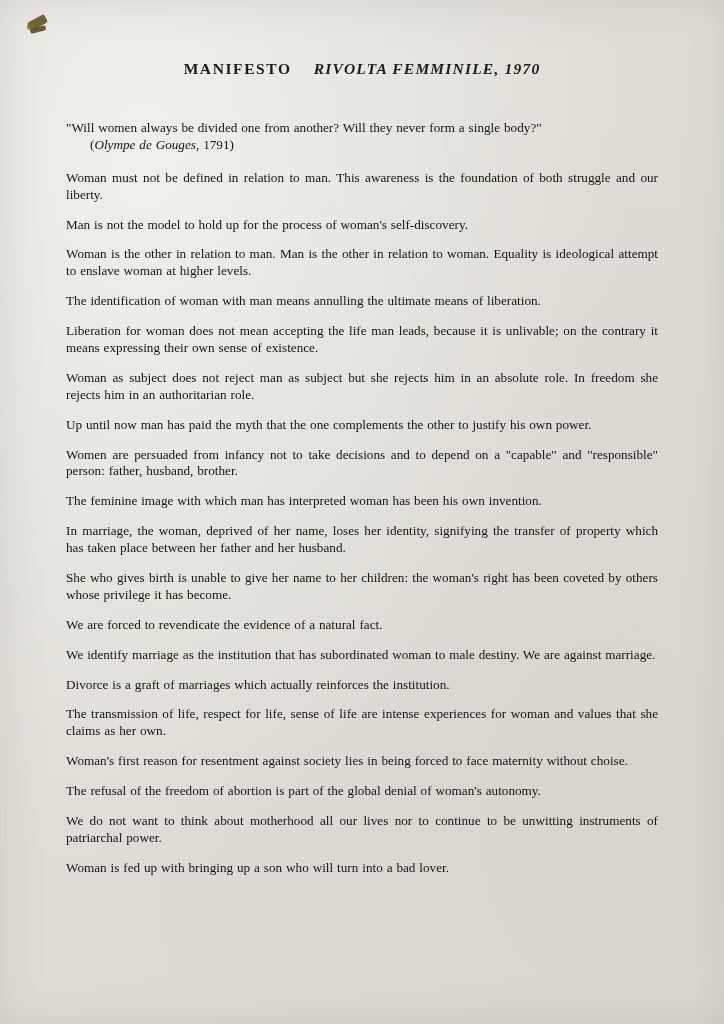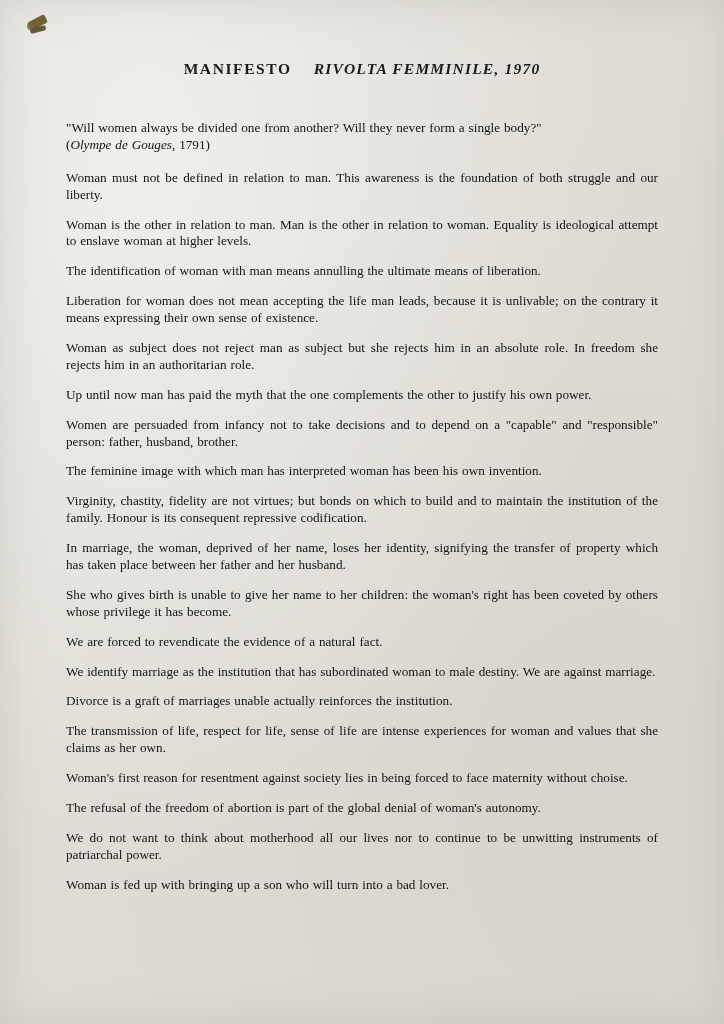--- a/index.html
+++ b/index.html
@@ -106,20 +106,21 @@
     word-spacing: 0.6px;
   }
   p.para.quote {
     margin-bottom: 16px;
   }
   p.para .ital {
     font-style: italic;
   }
   .sub-line {
     display: block;
+    margin-left: 24px;
   }
 
   
   .speckles {
     position: absolute;
     inset: 0;
     pointer-events: none;
     opacity: .25;
     background-image:
       radial-gradient(circle at 12% 44%, rgba(120,115,100,.35) 0.6px, transparent 1px),
@@ -146,33 +147,33 @@
   </div>
 
   <div class="body-block">
 
     <p class="para quote">
       <span>"Will women always be divided one from another?  Will they never form a single body?"</span>
       <span class="sub-line"><span>(</span><span class="ital">Olympe de Gouges,</span><span> 1791)</span></span>
     </p>
 
     <p class="para">Woman must not be defined in relation to man.  This awareness is the foundation of both struggle and our liberty.</p>
+    <p class="para">Man is not the model to hold up for the process of woman's self-discovery.</p>
     <p class="para">Woman is the other in relation to man.  Man is the other in relation to woman.  Equality is ideological attempt to enslave woman at higher levels.</p>
     <p class="para">The identification of woman with man means annulling the ultimate means of liberation.</p>
     <p class="para">Liberation for woman does not mean accepting the life man leads, because it is unlivable;  on the contrary it means expressing their own sense of existence.</p>
     <p class="para">Woman as subject does not reject man as subject but she rejects him in an absolute role.  In freedom she rejects him in an authoritarian role.</p>
     <p class="para">Up until now man has paid the myth that the one complements the other to justify his own power.</p>
     <p class="para">Women are persuaded from infancy not to take decisions and to depend on a "capable" and "responsible" person: father, husband, brother.</p>
     <p class="para">The feminine image with which man has interpreted woman has been his own invention.</p>
-    <p class="para">Virginity, chastity, fidelity are not virtues;  but bonds on which to build and to maintain the institution of the family.  Honour is its consequent repressive codification.</p>
     <p class="para">In marriage, the woman, deprived of her name, loses her identity, signifying the transfer of property which has taken place between her father and her husband.</p>
     <p class="para">She who gives birth is unable to give her name to her children:  the woman's right has been coveted by others whose privilege it has become.</p>
     <p class="para">We are forced to revendicate the evidence of a natural fact.</p>
     <p class="para">We identify marriage as the institution that has subordinated woman to male destiny.  We are against marriage.</p>
-    <p class="para">Divorce is a graft of marriages unable actually reinforces the institution.</p>
+    <p class="para">Divorce is a graft of marriages which actually reinforces the institution.</p>
     <p class="para">The transmission of life, respect for life, sense of life are intense experiences for woman and values that she claims as her own.</p>
     <p class="para">Woman's first reason for resentment against society lies in being forced to face maternity without choise.</p>
     <p class="para">The refusal of the freedom of abortion is part of the global denial of woman's autonomy.</p>
     <p class="para">We do not want to think about motherhood all our lives nor to continue to be unwitting instruments of patriarchal power.</p>
     <p class="para">Woman is fed up with bringing up a son who will turn into a bad lover.</p>
 
   </div>
 </div>
 
 </body></html>

